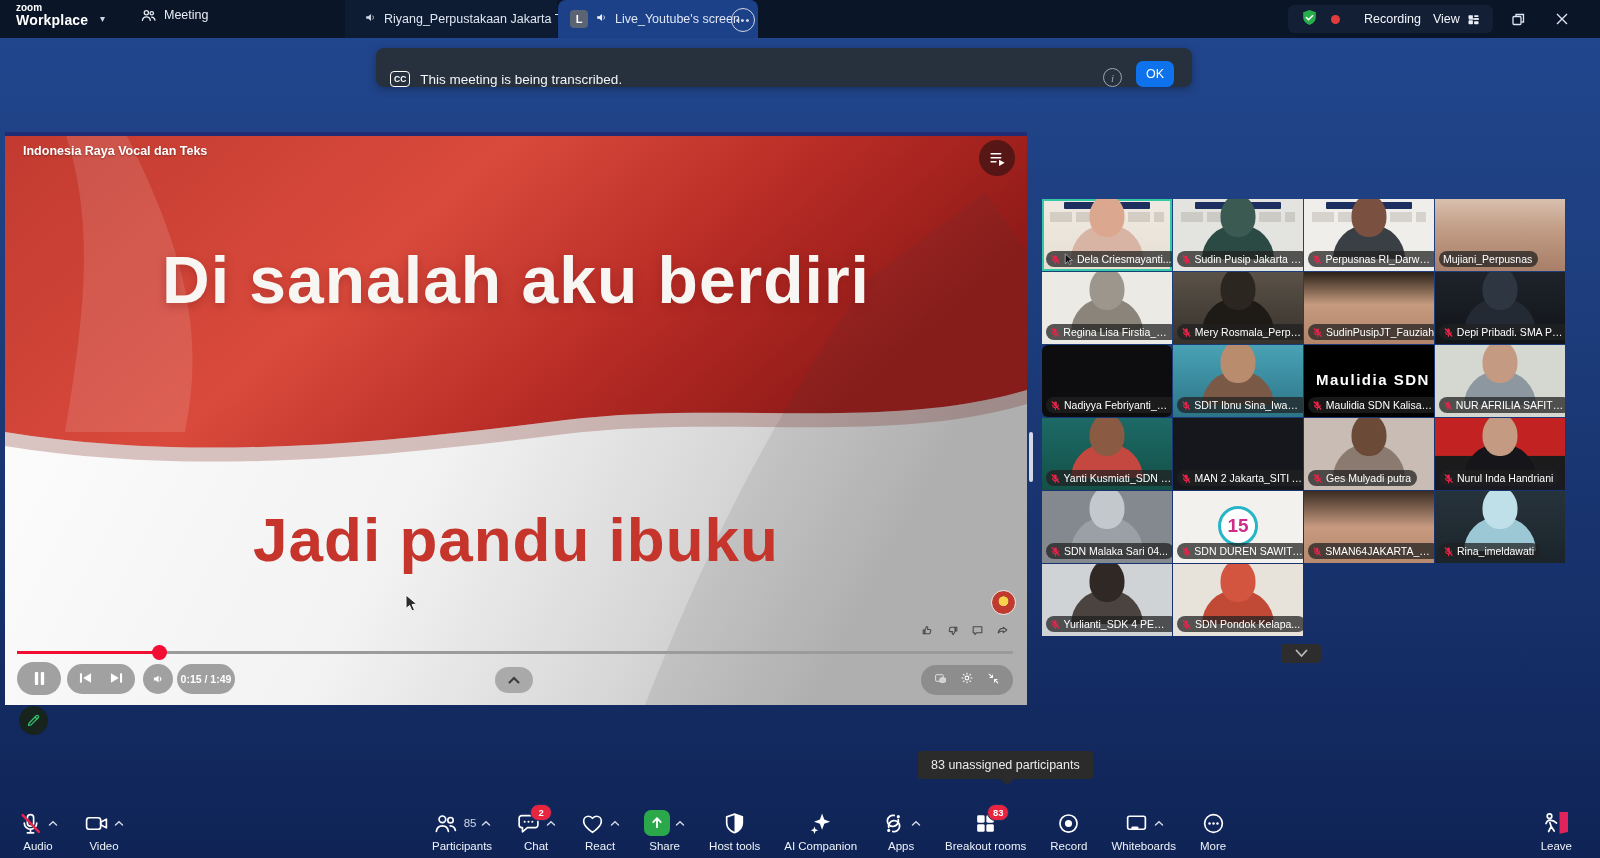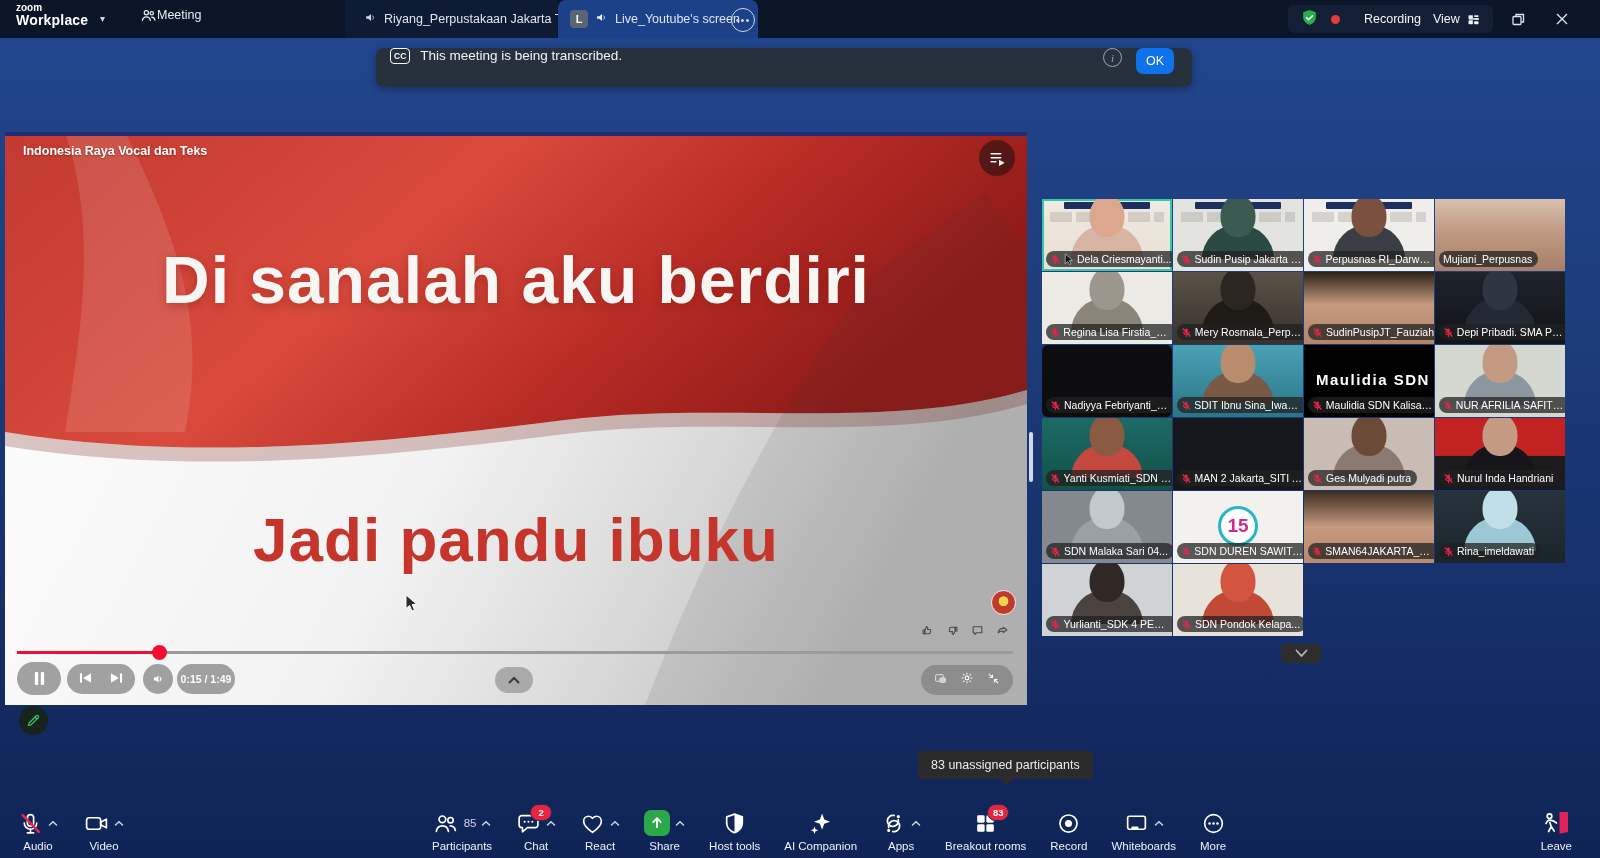--- a/index.html
+++ b/index.html
@@ -4,34 +4,34 @@
 <style>
   html,body{margin:0;padding:0;background:#0b1a33;font-family:"Liberation Sans",sans-serif;}
   #stage{position:relative;width:1600px;height:858px;overflow:hidden;
     background:linear-gradient(180deg,#224790 0%,#1d3d7c 35%,#16306a 70%,#0f2355 100%);}
   
   .titlebar{position:absolute;left:0;top:0;width:1600px;height:38px;background:#0a1527;display:flex;align-items:center;}
   .logo{position:absolute;left:16px;top:3px;color:#fff;line-height:1;}
   .logo .l1{font-size:10px;font-weight:700;}
   .logo .l2{font-size:14px;font-weight:700;letter-spacing:.2px;}
   .logochev{position:absolute;left:100px;top:13px;color:#cfd6e4;font-size:10px;}
-  .meetingtab{position:absolute;left:140px;top:0;height:30px;display:flex;align-items:center;gap:0;color:#e8edf5;font-size:12.5px;}
+  .meetingtab{position:absolute;left:140px;top:0;height:30px;display:flex;align-items:center;gap:7px;color:#e8edf5;font-size:12.5px;}
   .toptab{position:absolute;top:0;height:38px;display:flex;align-items:center;gap:7px;color:#dfe6f2;font-size:12.5px;padding:0 12px;box-sizing:border-box;}
   .tab-inactive{left:345px;width:212px;background:#0e1c33;}
   .tab-active{left:558px;width:200px;background:#1d4189;border-radius:8px 8px 0 0;}
   .tabavatar{width:18px;height:18px;border-radius:4px;background:#5a6472;color:#fff;font-size:11px;font-weight:700;display:flex;align-items:center;justify-content:center;}
   .redapp{width:15px;height:13px;border-radius:3px;background:linear-gradient(180deg,#e85c4a,#c42c22);box-shadow:inset 0 3px 0 rgba(255,255,255,.25);}
   .tabellipsis{position:absolute;left:731px;top:8px;width:22px;height:22px;border-radius:50%;border:1.4px solid #cfd6e4;color:#cfd6e4;display:flex;align-items:center;justify-content:center;font-size:11px;letter-spacing:1px;}
   .statuscluster{position:absolute;left:1288px;top:5px;height:28px;display:flex;align-items:center;gap:12px;background:#131f35;border-radius:6px;padding:0 12px;}
   .rec{display:flex;align-items:center;gap:24px;color:#f2f5fa;font-size:12.5px;}
   .recdot{width:9px;height:9px;border-radius:50%;background:#e23b3b;}
   .viewbtn{display:flex;align-items:center;gap:6px;color:#f2f5fa;font-size:12.5px;}
   .winbtn{position:absolute;top:0;width:44px;height:38px;display:flex;align-items:center;justify-content:center;color:#dfe6f2;}
   
-  .banner{position:absolute;left:376px;top:48px;width:816px;height:39px;background:#27313d;border-radius:8px;display:flex;align-items:flex-start;box-shadow:0 2px 8px rgba(0,0,0,.3);}
+  .banner{position:absolute;left:376px;top:48px;width:816px;height:39px;background:#27313d;border-radius:8px;display:flex;align-items:flex-end;box-shadow:0 2px 8px rgba(0,0,0,.3);}
   .ccbadge{margin-left:14px;border:1.6px solid #fff;border-radius:4px;color:#fff;font-size:8.5px;font-weight:700;padding:2px 3px;}
   .bannertext{margin-left:10px;color:#f2f5f8;font-size:13.5px;}
   .infoicon{position:absolute;right:70px;width:17px;height:17px;border:1.5px solid #9aa6b2;border-radius:50%;color:#9aa6b2;font-size:11px;font-style:italic;font-family:"Liberation Serif",serif;display:flex;align-items:center;justify-content:center;}
   .okbtn{position:absolute;right:18px;width:38px;height:26px;background:#0e72ed;border-radius:7px;color:#fff;font-size:12.5px;font-weight:400;display:flex;align-items:center;justify-content:center;}
   
   .player{position:absolute;left:5px;top:132px;width:1022px;height:573px;overflow:hidden;background:#fff;}
   .player .topstrip{position:absolute;left:0;top:0;width:100%;height:4px;background:#222c74;}
   .flagsvg{position:absolute;left:0;top:0;}
   .ptitle{position:absolute;left:18px;top:12px;color:#fff;font-size:12.5px;font-weight:700;text-shadow:0 1px 2px rgba(0,0,0,.35);}
   .playlistbtn{position:absolute;right:12px;top:8px;width:36px;height:36px;border-radius:50%;background:rgba(25,15,15,.55);display:flex;align-items:center;justify-content:center;}

